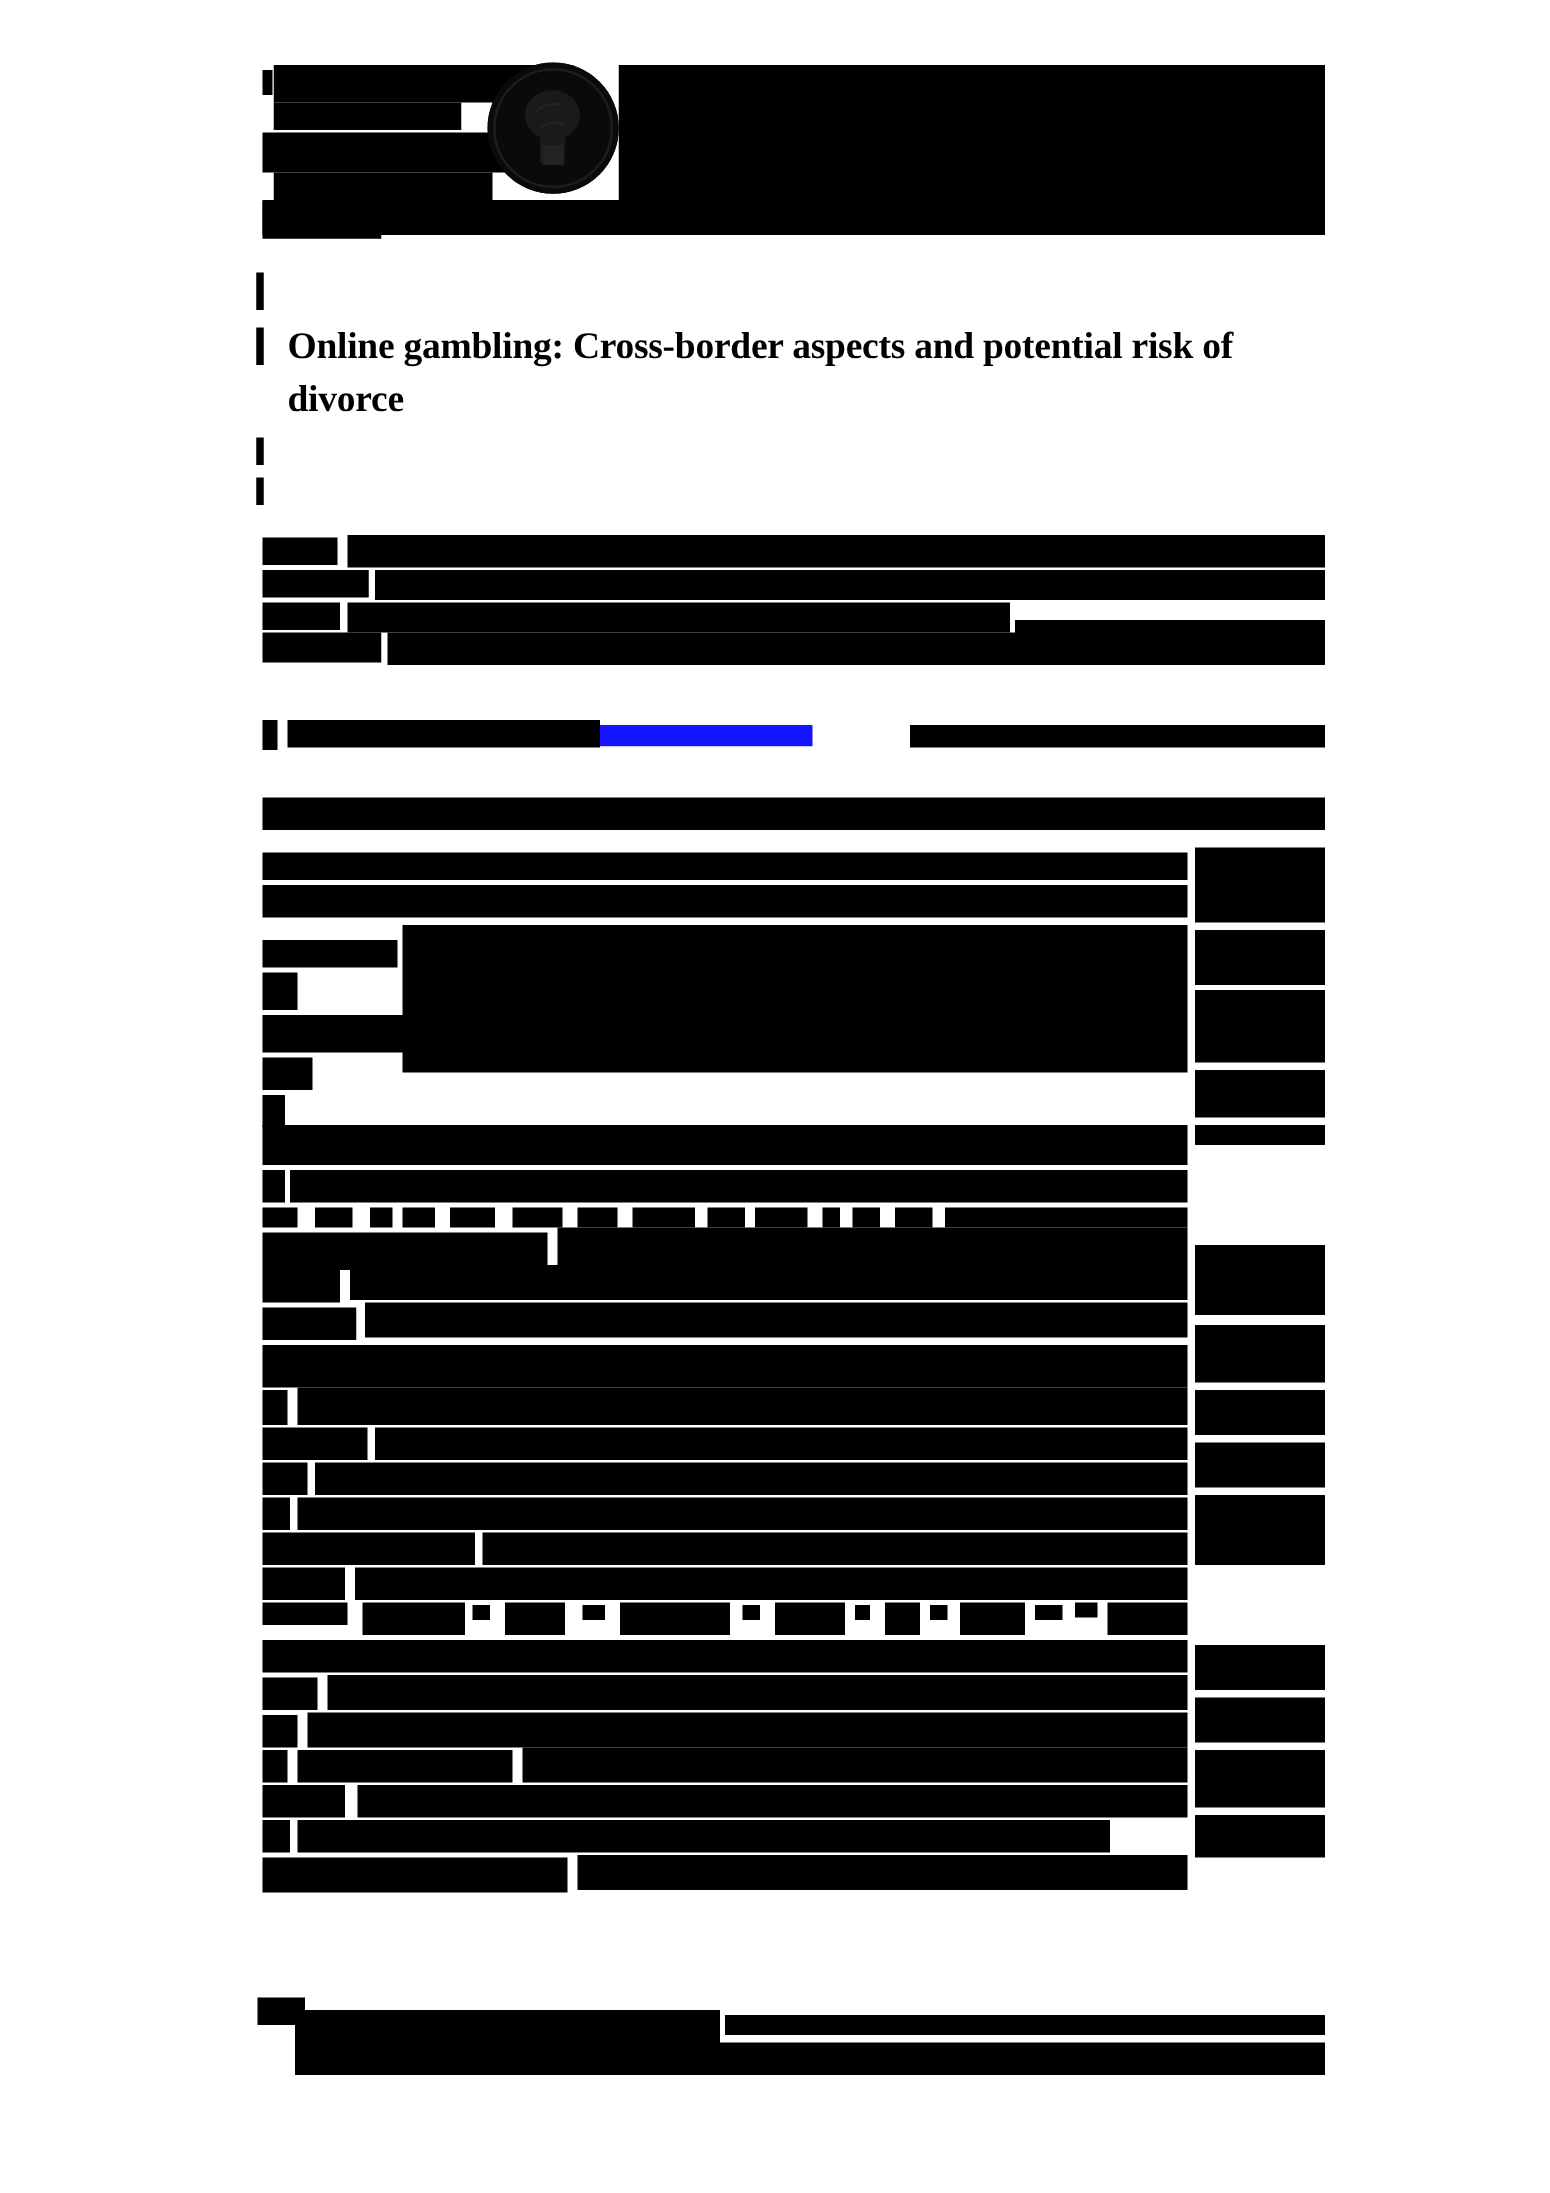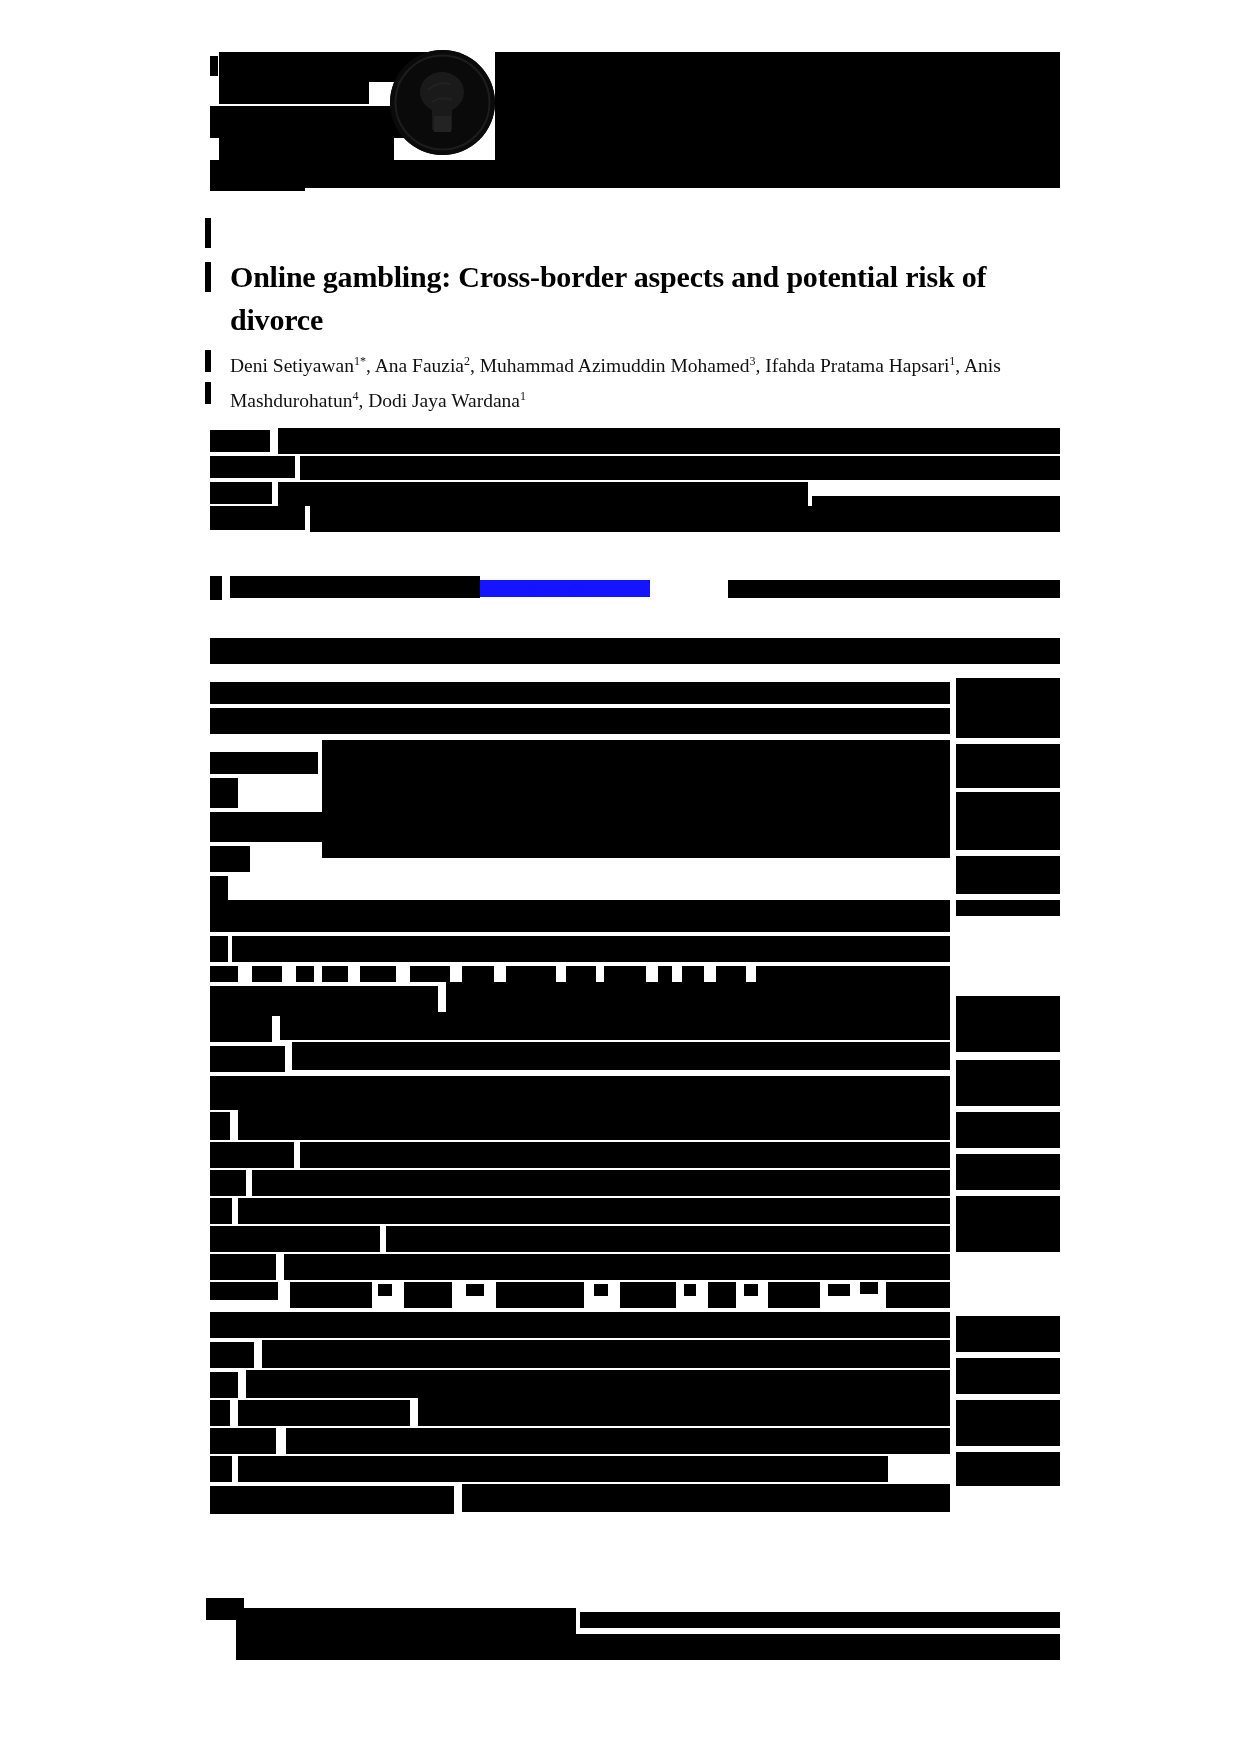--- a/index.html
+++ b/index.html
@@ -125,23 +125,20 @@
       <rect x="44" y="66" width="17" height="16" fill="#232323"></rect>
     </svg>
   </span>
 
   <div class="tick" style="left:205px; top:218px; height:30px;"></div>
   <div class="tick" style="left:205px; top:262px; height:30px;"></div>
   <h1 class="title">Online gambling: Cross-border aspects and potential risk of divorce</h1>
 
   <div class="tick" style="left:205px; top:350px; height:22px;"></div>
   <div class="tick" style="left:205px; top:382px; height:22px;"></div>
-  <div class="authors">
-    <span>Deni Setiyawan<sup>1*</sup>, Ana Fauzia<sup>2</sup>, Muhammad Azimuddin Mohamed<sup>3</sup>, Ifahda Pratama Hapsari<sup>1</sup>, Anis Mashdurohatun<sup>4</sup>, Dodi Jaya Wardana<sup>1</sup></span>
-  </div>
 
   <div>
     <div class="bar" style="left:210px; top:430px; width:60px; height:22px;"></div>
     <div class="bar" style="left:278px; top:428px; width:782px; height:26px;"></div>
     <div class="bar" style="left:210px; top:456px; width:85px; height:22px;"></div>
     <div class="bar" style="left:300px; top:456px; width:760px; height:24px;"></div>
     <div class="bar" style="left:210px; top:482px; width:62px; height:22px;"></div>
     <div class="bar" style="left:278px; top:482px; width:530px; height:24px;"></div>
     <div class="bar" style="left:812px; top:496px; width:248px; height:12px;"></div>
     <div class="bar" style="left:210px; top:506px; width:95px; height:24px;"></div>

